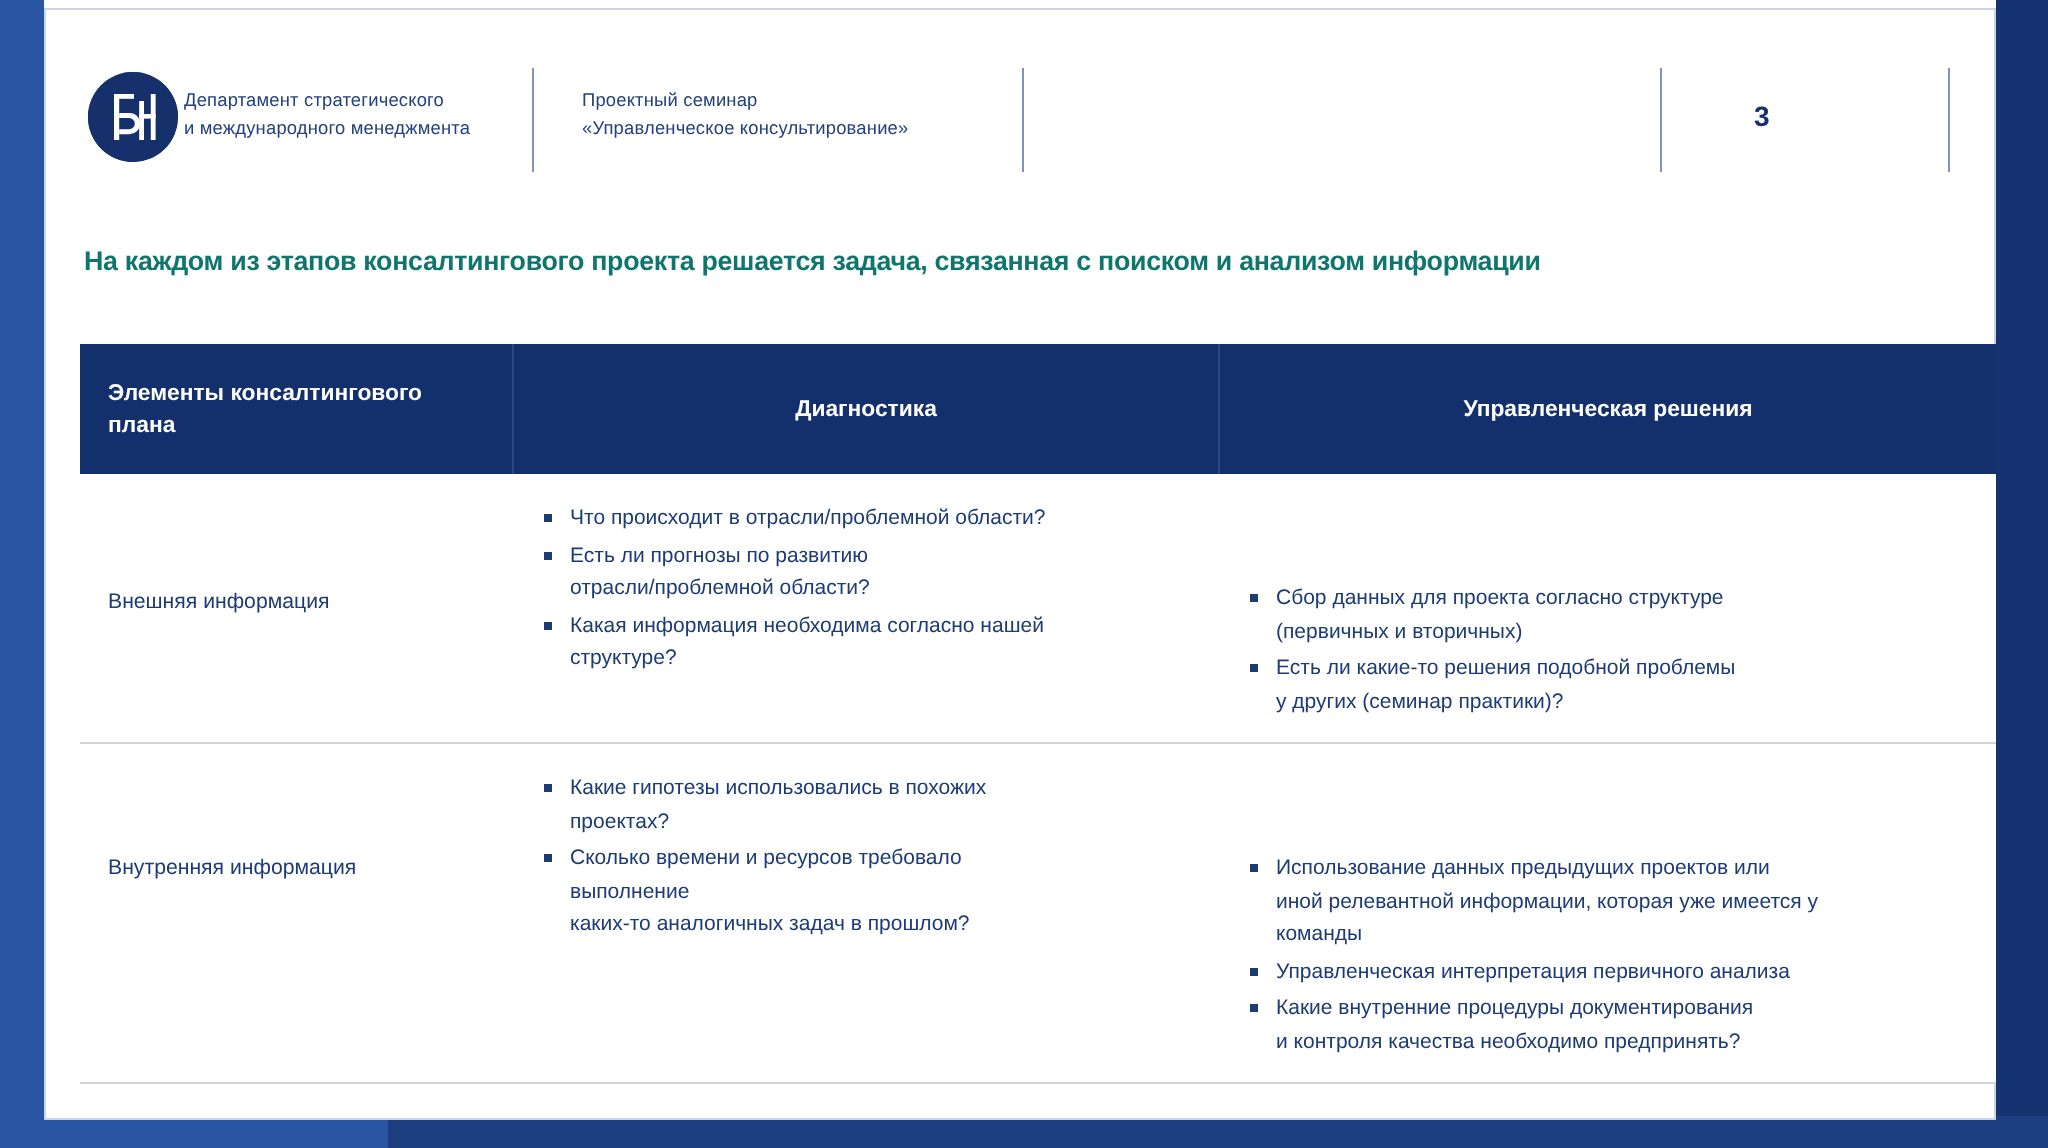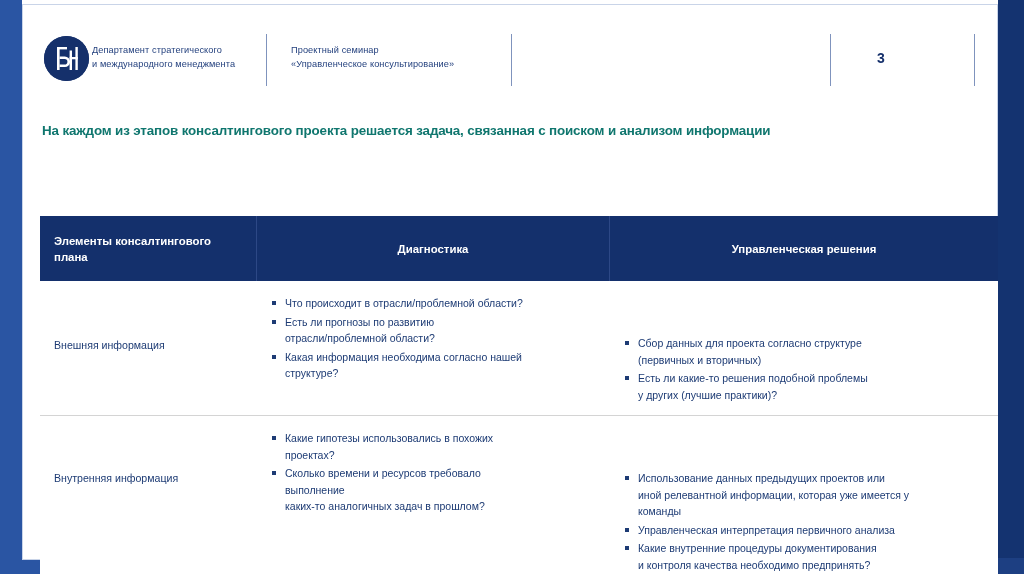--- a/index.html
+++ b/index.html
@@ -128,21 +128,20 @@
   .tbl {
     position: absolute;
     left: 40px; top: 172px;
     width: 958px;
   }
 
   .thead {
     display: flex;
     background: #14306c;
     height: 65px;
-    margin-top: 44px;
   }
   .th {
     display: flex;
     align-items: center;
     color: #ffffff;
     font-size: 11.4px;
     font-weight: bold;
     line-height: 16px;
     padding: 0 14px;
   }
@@ -268,21 +267,21 @@
 отрасли/проблемной области?</li>
           <li>Какая информация необходима согласно нашей
 структуре?</li>
         </ul>
       </div>
       <div class="td c3">
         <ul class="bullets">
           <li>Сбор данных для проекта согласно структуре
 (первичных и вторичных)</li>
           <li>Есть ли какие-то решения подобной проблемы
-у других (лучшие практики)?</li>
+у других (семинар практики)?</li>
         </ul>
       </div>
     </div>
 
     <div class="trow r2">
       <div class="td c1" style="padding-top:56px;">
         <span class="rowlabel">Внутренняя информация</span>
       </div>
       <div class="td c2">
         <ul class="bullets">

